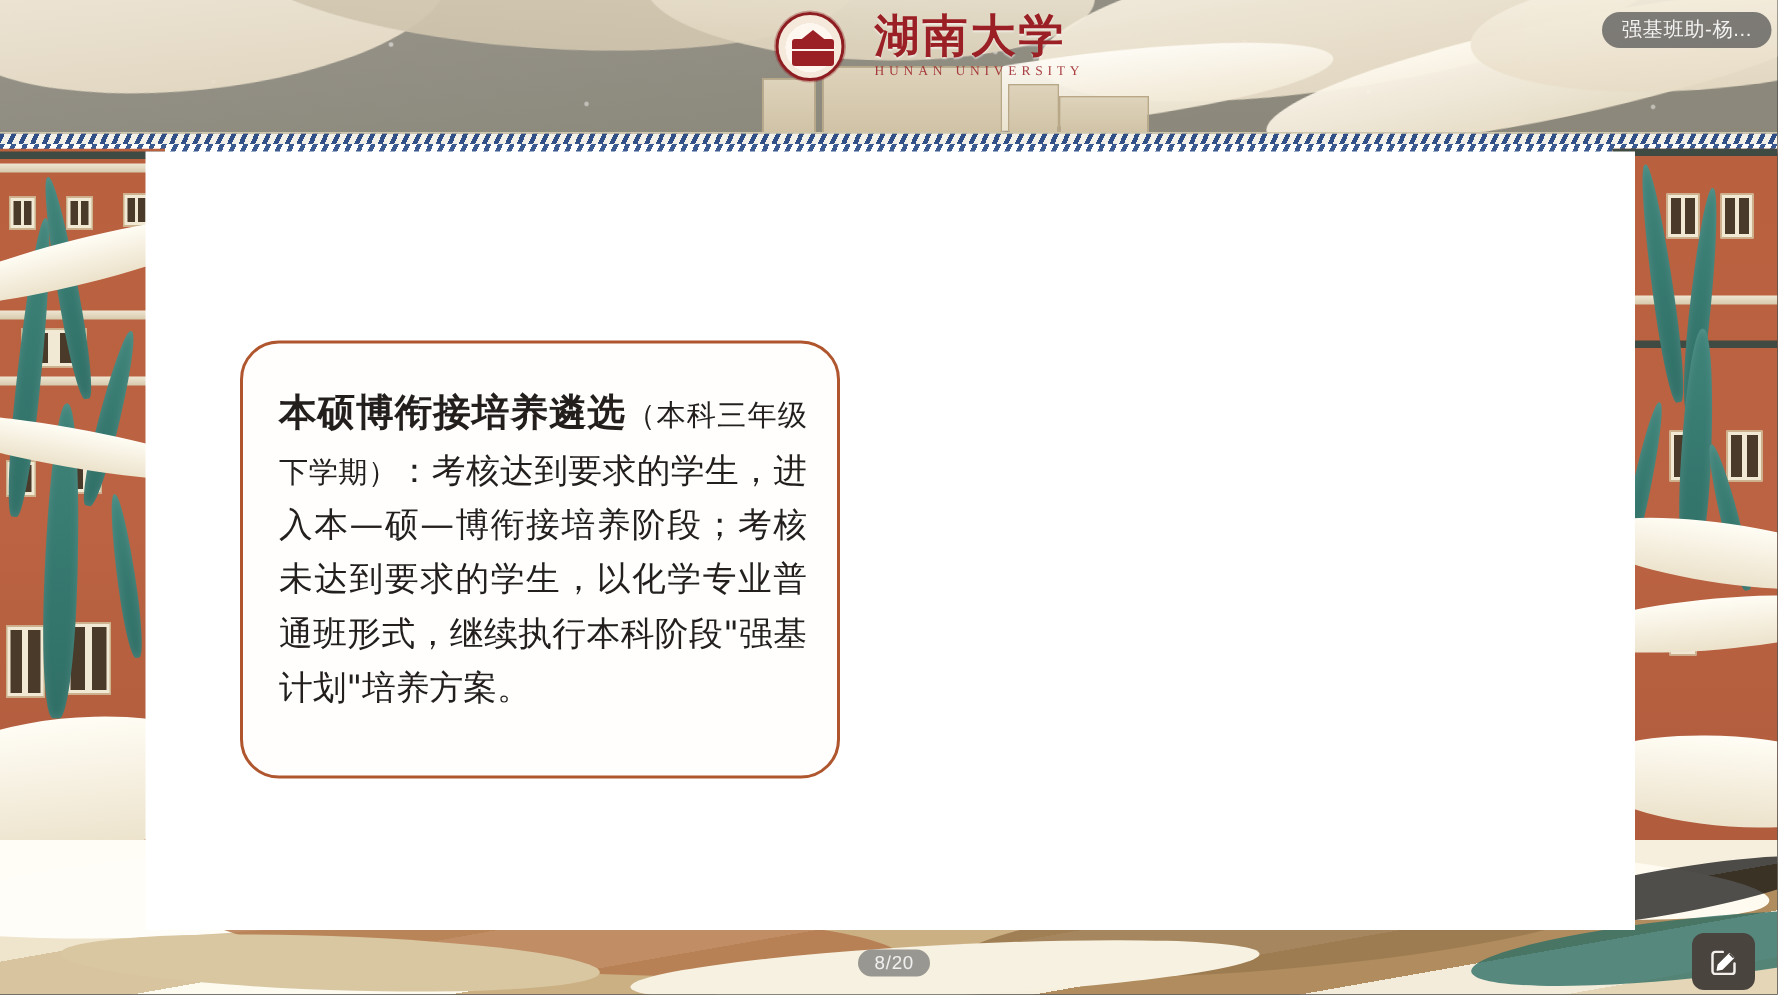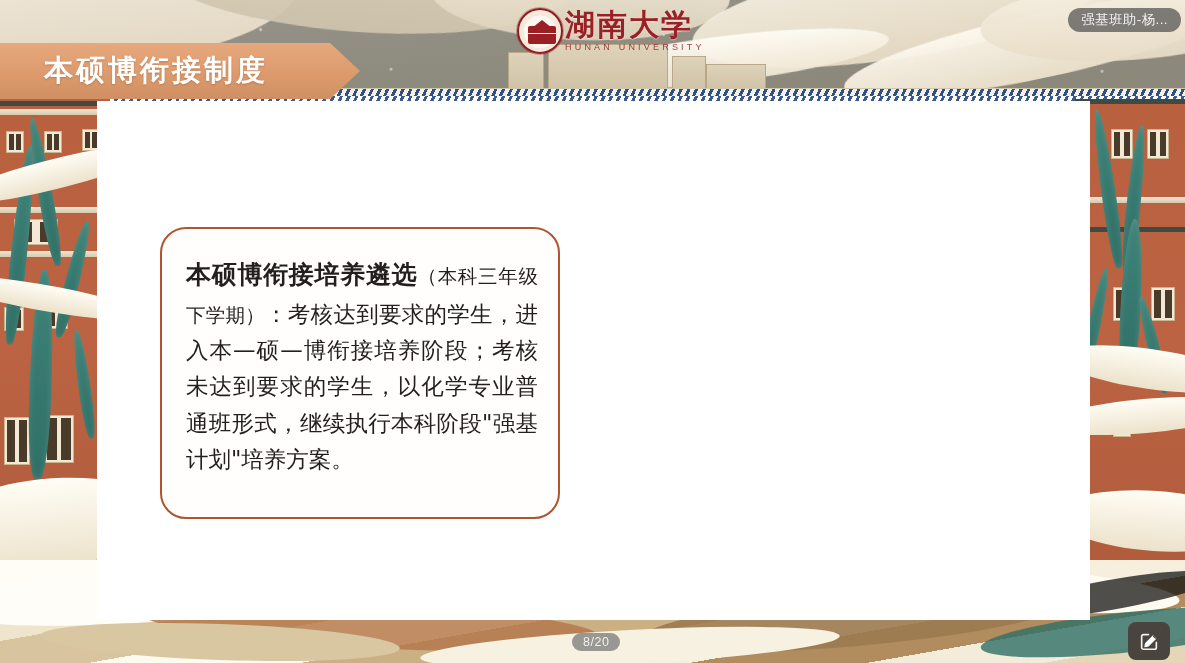--- a/index.html
+++ b/index.html
@@ -166,21 +166,21 @@
     font-weight: 700;
     letter-spacing: 3px;
     padding-left: 44px;
     text-shadow: 0 1px 2px rgba(120,70,40,.35);
     white-space: nowrap;
   }
 
   
   .logo-wrap {
     position: absolute; left: 517px; top: 8px;
-    display: flex; align-items: center; gap: 2px;
+    display: flex; align-items: center; gap: 20px;
   }
   .logo-seal {
     width: 46px; height: 46px; border-radius: 50%;
     border: 2px solid #8e1d22;
     background: radial-gradient(circle at 50% 52%, #fdf7ef 0 54%, #f4e9da 54% 100%);
     position: relative;
     box-shadow: 0 0 0 1px rgba(142,29,34,.35);
   }
   .logo-seal::before {
     content:"";
@@ -200,21 +200,21 @@
     font-weight: 700;
     font-family: "DejaVu Serif", "Liberation Serif", serif;
     letter-spacing: 2px;
     line-height: 1;
     text-shadow: 0 1px 1px rgba(255,255,255,.5);
   }
   .logo-en {
     color: #9b2026;
     font-size: 9px;
     letter-spacing: 3.2px;
-    font-family: Liberation Sans, sans-serif;
+    font-family: Liberation Serif, serif;
     margin-top: 2px;
     opacity: .85;
     text-align: right;
   }
 
   
   .slide-panel {
     position: absolute; left: 97px; top: 101px;
     width: 993px; height: 519px;
     background: #ffffff;
@@ -363,23 +363,20 @@
   </div>
 
   <div class="logo-wrap">
     <div class="logo-seal"></div>
     <div>
       <div class="logo-cn">湖南大学</div>
       <div class="logo-en">HUNAN UNIVERSITY</div>
     </div>
   </div>
 
-  <div class="title-banner">
-    <span class="title-text">本硕博衔接制度</span>
-  </div>
 
   <div class="slide-panel">
     <div class="boxes">
 
       <div class="text-box left">
         <p class="para"><span class="lead">本硕博衔接培养遴选</span><span class="sub">（本科三年级下学期）</span><span>：考核达到要求的学生，进入本—硕—博衔接培养阶段；考核未达到要求的学生，以化学专业普通班形式，继续执行本科阶段"强基计划"培养方案。</span></p>
       </div>
 
 
     </div>

